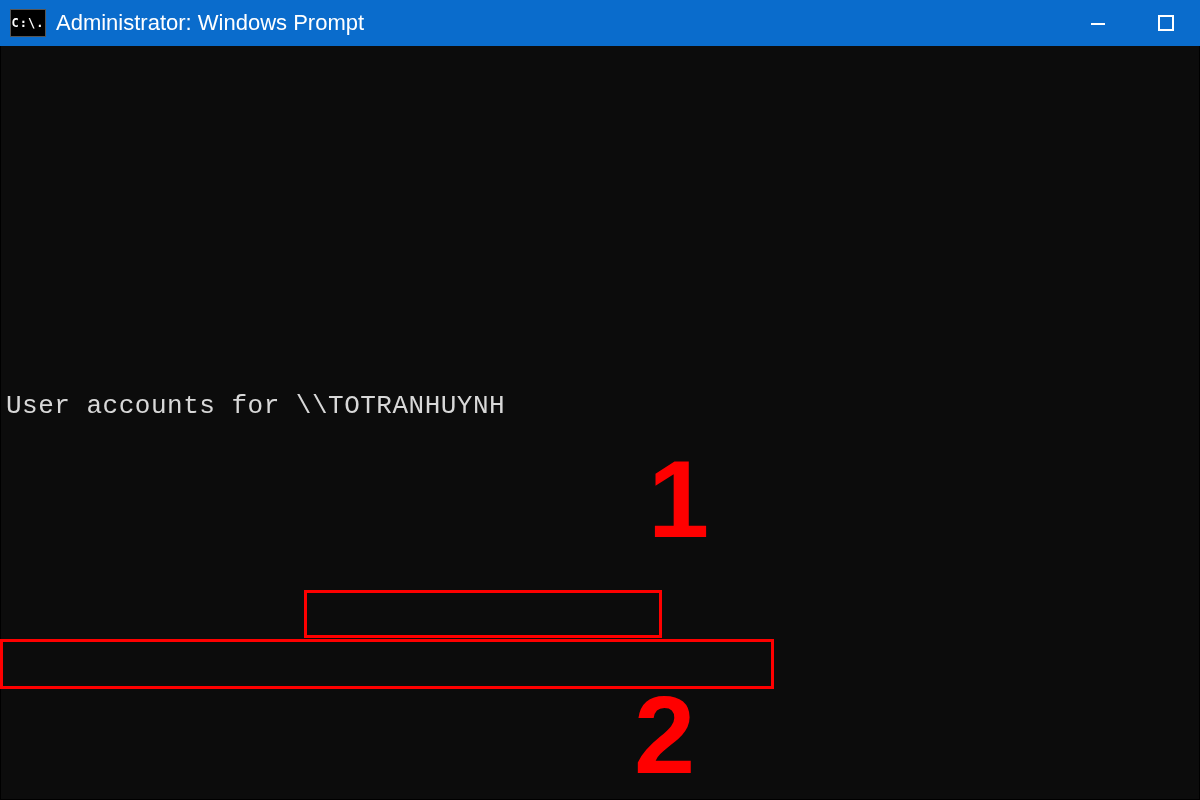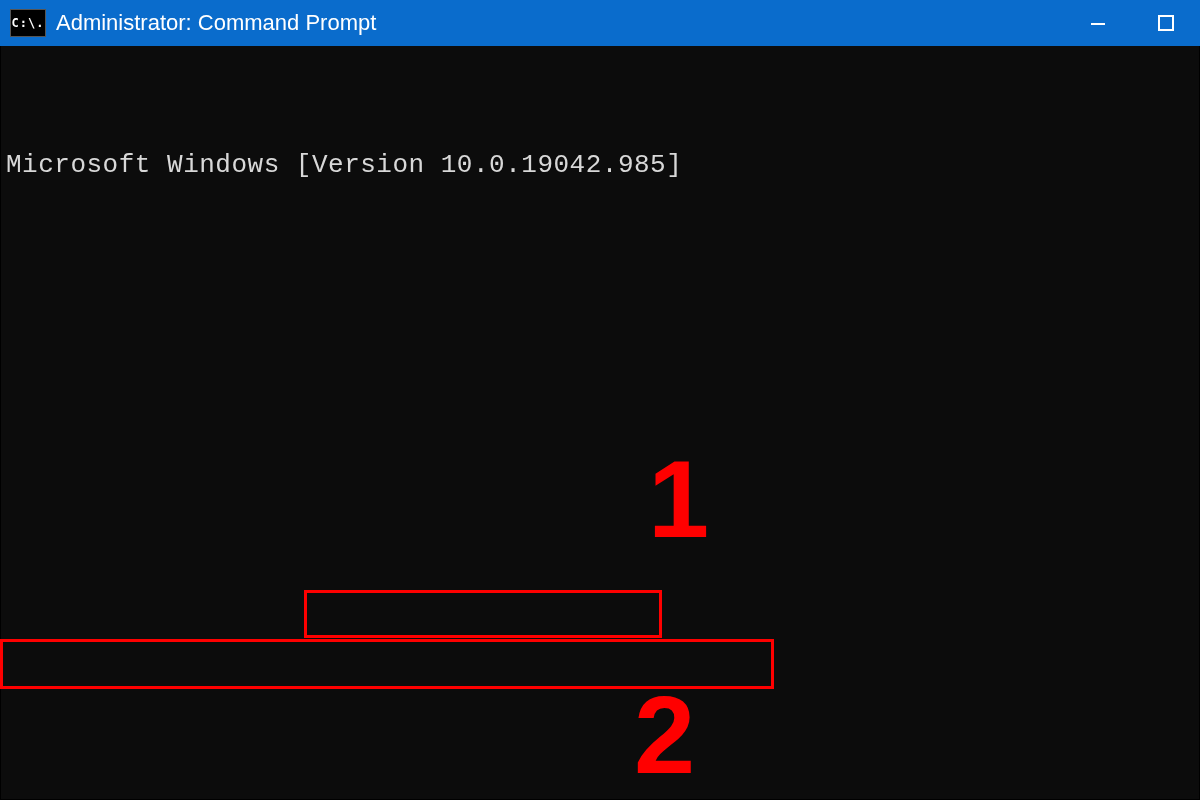--- a/index.html
+++ b/index.html
@@ -19,40 +19,40 @@
 </head>
 <body>
 
 <div class="canvas">
   <div class="window">
 
     <div class="titlebar">
       <div class="appicon">
         <span>C:\.</span>
       </div>
-      <span>Administrator: Command Prompt</span>
+      <span>Administrator: Windows Prompt</span>
       <div class="spacer"></div>
       <div class="win-controls">
         <div class="win-btn">
           <svg width="18" height="18" viewBox="0 0 18 18">
               <rect x="2" y="9" width="14" height="2" fill="#fff"></rect>
             </svg>
         </div>
         <div class="win-btn">
           <svg width="18" height="18" viewBox="0 0 18 18">
               <rect x="2" y="2" width="14" height="14" fill="none" stroke="#fff" stroke-width="2"></rect>
             </svg>
         </div>
       </div>
     </div>
 
     <div class="term">
-      <div class="row">Microsoft Windows [Version 10.0.19042.985]</div>
       <div class="row">&nbsp;</div>
       <div class="row">&nbsp;</div>
+      <div class="row">User accounts for \\TOTRANHUYNH</div>
       
       
       
       
       
       
       
       
       
     </div>

